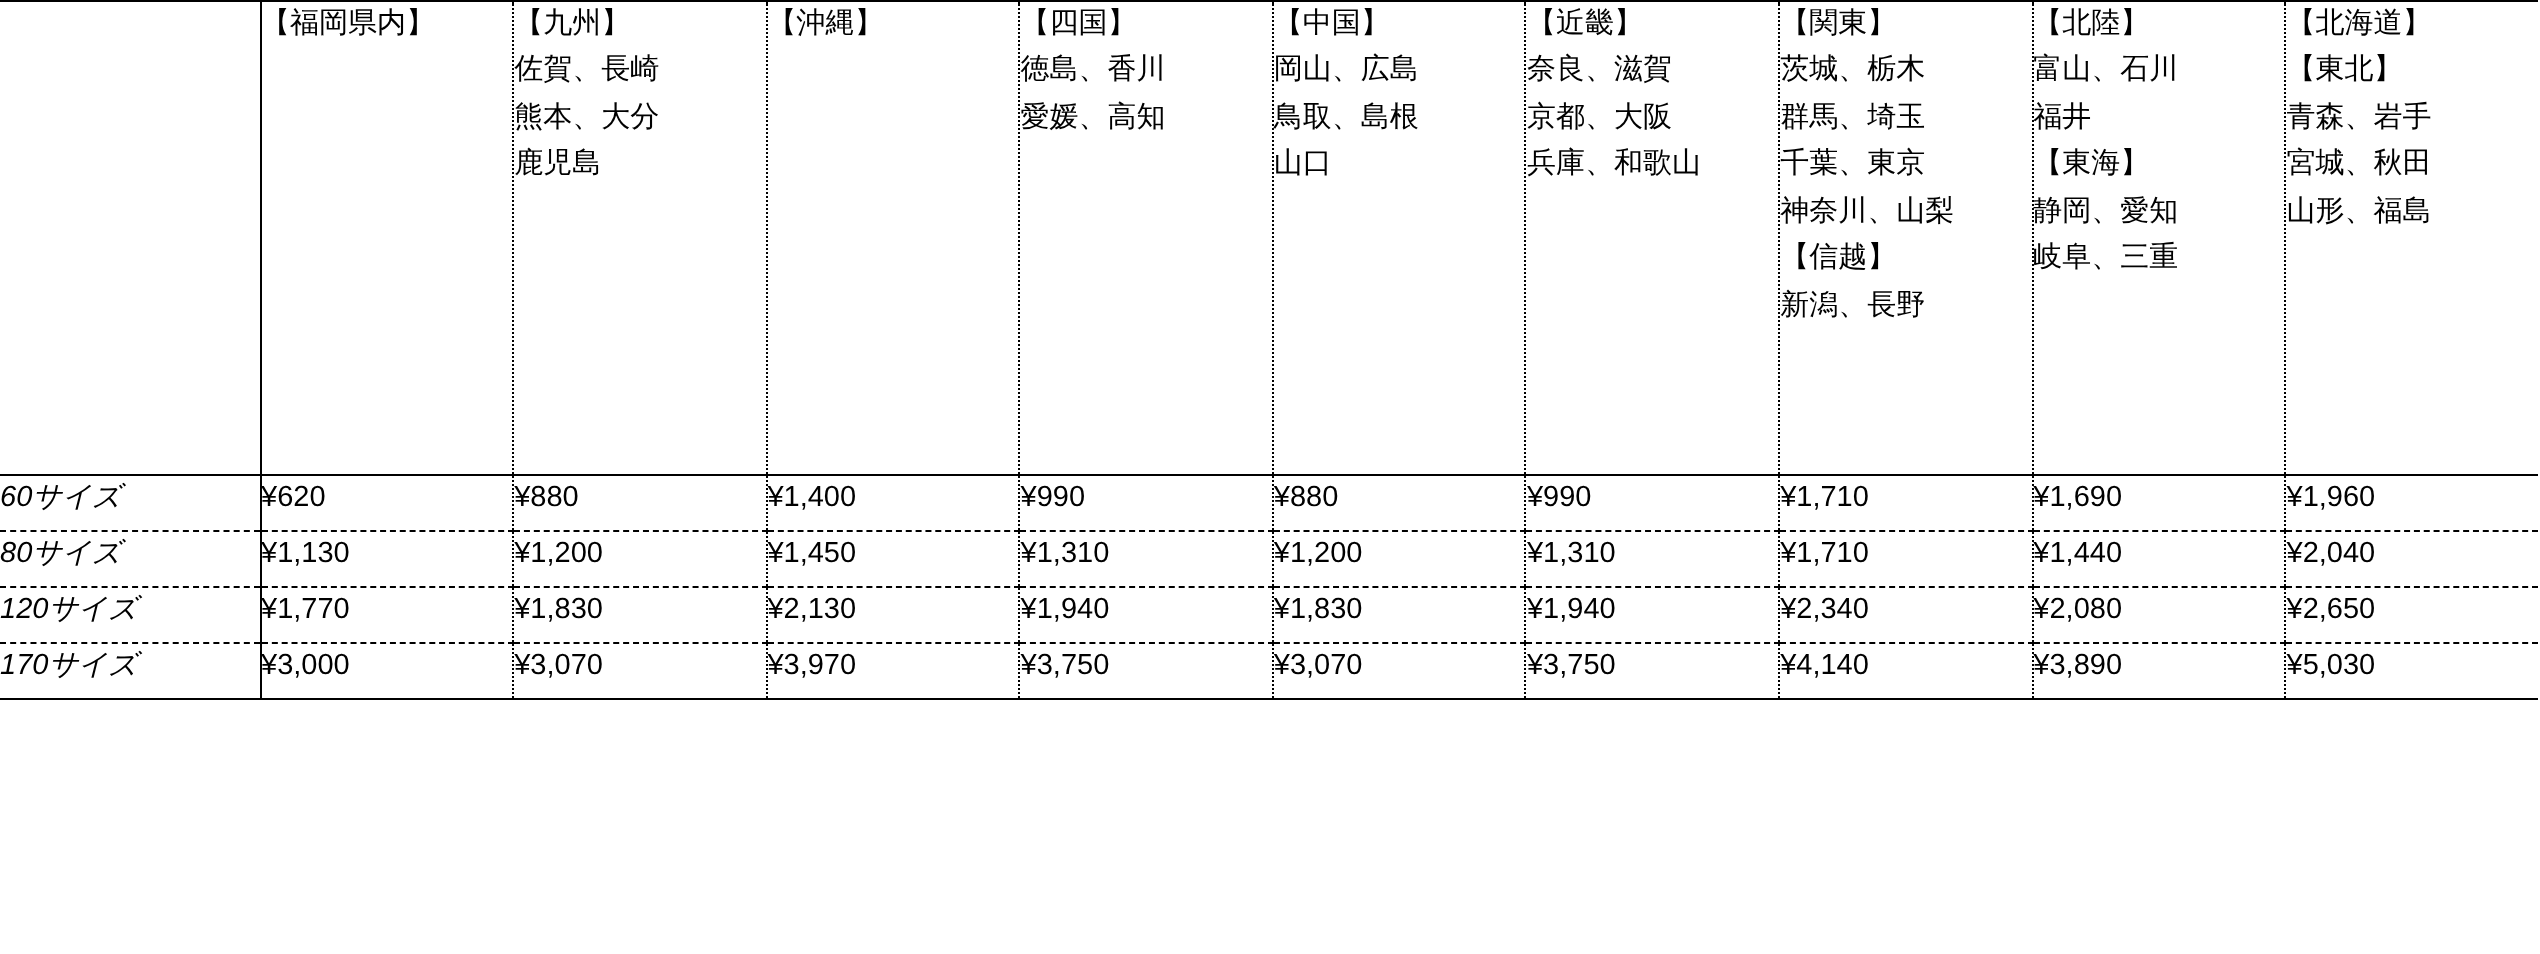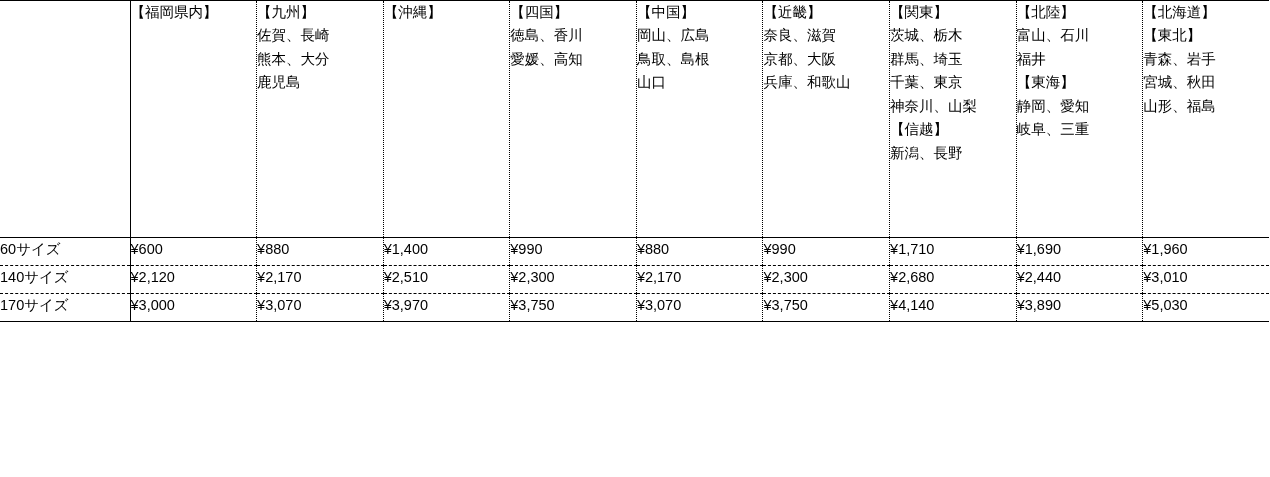--- a/index.html
+++ b/index.html
@@ -58,20 +58,21 @@
     border-bottom: 1.4px dashed #000;
     border-right: 1.5px dotted #000;
     padding: 3px 7px 3px 8px;
     height: 28px;
     box-sizing: border-box;
     white-space: nowrap;
   }
   tbody tr td.size-cell {
     text-align: left;
     border-right: 1.6px solid #000;
+    font-style: italic;
   }
   tbody tr td.price-cell {
     text-align: right;
   }
   tbody tr td.last-col {
     border-right: none;
   }
   tbody tr:last-child td {
     border-bottom: 1.6px solid #000;
   }
@@ -166,41 +167,53 @@
             <div>宮城、秋田</div>
             <div>山形、福島</div>
           </div>
         </th>
       </tr>
   </thead>
   <tbody>
 
   <tr>
         <td class="size-cell">60サイズ</td>
-        <td class="price-cell">¥600</td>
+        <td class="price-cell">¥620</td>
         <td class="price-cell">¥880</td>
         <td class="price-cell">¥1,400</td>
         <td class="price-cell">¥990</td>
         <td class="price-cell">¥880</td>
         <td class="price-cell">¥990</td>
         <td class="price-cell">¥1,710</td>
         <td class="price-cell">¥1,690</td>
         <td class="price-cell last-col">¥1,960</td>
       </tr>
       <tr>
-        <td class="size-cell">140サイズ</td>
-        <td class="price-cell">¥2,120</td>
-        <td class="price-cell">¥2,170</td>
-        <td class="price-cell">¥2,510</td>
-        <td class="price-cell">¥2,300</td>
-        <td class="price-cell">¥2,170</td>
-        <td class="price-cell">¥2,300</td>
-        <td class="price-cell">¥2,680</td>
-        <td class="price-cell">¥2,440</td>
-        <td class="price-cell last-col">¥3,010</td>
+        <td class="size-cell">80サイズ</td>
+        <td class="price-cell">¥1,130</td>
+        <td class="price-cell">¥1,200</td>
+        <td class="price-cell">¥1,450</td>
+        <td class="price-cell">¥1,310</td>
+        <td class="price-cell">¥1,200</td>
+        <td class="price-cell">¥1,310</td>
+        <td class="price-cell">¥1,710</td>
+        <td class="price-cell">¥1,440</td>
+        <td class="price-cell last-col">¥2,040</td>
+      </tr>
+      <tr>
+        <td class="size-cell">120サイズ</td>
+        <td class="price-cell">¥1,770</td>
+        <td class="price-cell">¥1,830</td>
+        <td class="price-cell">¥2,130</td>
+        <td class="price-cell">¥1,940</td>
+        <td class="price-cell">¥1,830</td>
+        <td class="price-cell">¥1,940</td>
+        <td class="price-cell">¥2,340</td>
+        <td class="price-cell">¥2,080</td>
+        <td class="price-cell last-col">¥2,650</td>
       </tr>
       <tr>
         <td class="size-cell">170サイズ</td>
         <td class="price-cell">¥3,000</td>
         <td class="price-cell">¥3,070</td>
         <td class="price-cell">¥3,970</td>
         <td class="price-cell">¥3,750</td>
         <td class="price-cell">¥3,070</td>
         <td class="price-cell">¥3,750</td>
         <td class="price-cell">¥4,140</td>

